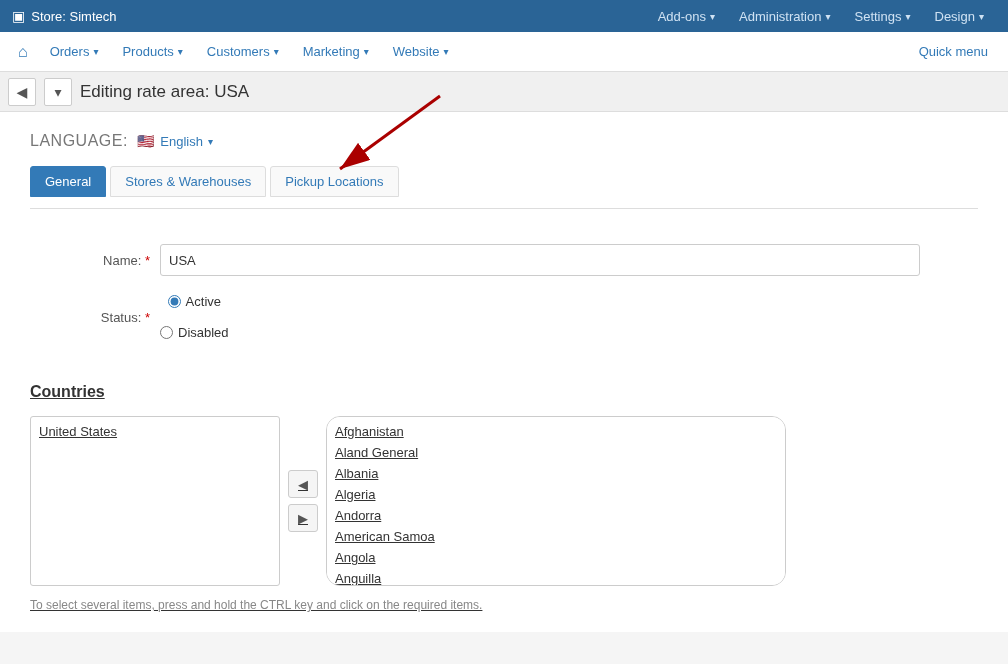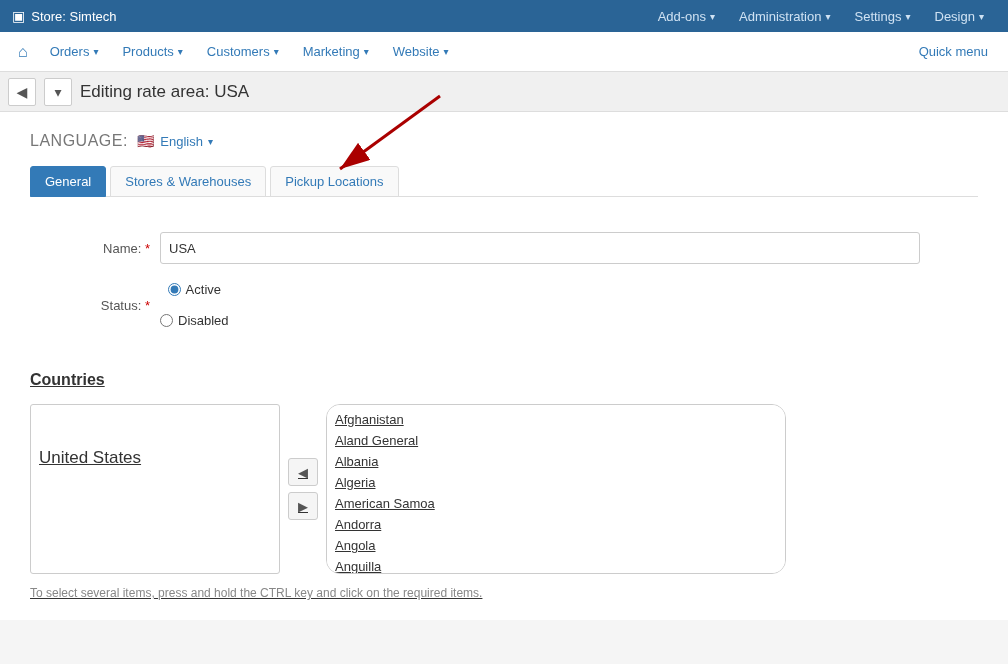--- a/index.html
+++ b/index.html
@@ -120,21 +120,21 @@
       font-size: 13px;
     }
     .flag-icon { font-size: 14px; }
 
     
     .tabs {
       display: flex;
       gap: 4px;
       margin-bottom: 20px;
       border-bottom: 1px solid #ddd;
-      padding-bottom: 0;
+      padding-bottom: 12px;
     }
     .tab {
       padding: 7px 14px;
       border: 1px solid #ddd;
       border-radius: 3px 3px 0 0;
       cursor: pointer;
       font-size: 13px;
       background: #f9f9f9;
       color: #337ab7;
       margin-bottom: -1px;
@@ -217,24 +217,23 @@
       width: 250px;
       height: 170px;
       border: 1px solid #ccc;
       border-radius: 3px;
       background: #fff;
       overflow-y: auto;
       padding: 4px 0;
     }
     .countries-list .list-item {
       padding: 3px 8px;
-      font-size: 17px;
+      font-size: 13px;
       color: #333;
       cursor: pointer;
-      margin-top: 36px;
     }
     .transfer-buttons {
       display: flex;
       flex-direction: column;
       gap: 6px;
       align-items: center;
     }
     .transfer-btn {
       background: #f5f5f5;
       border: 1px solid #ccc;
@@ -411,22 +410,22 @@
       <div class="transfer-buttons">
         <button class="transfer-btn">◀</button>
         <button class="transfer-btn">▶</button>
       </div>
 
       <div class="countries-available" id="available-list">
       <div class="list-item">Afghanistan</div>
           <div class="list-item">Aland General</div>
           <div class="list-item">Albania</div>
           <div class="list-item">Algeria</div>
+          <div class="list-item">Andorra</div>
           <div class="list-item">American Samoa</div>
-          <div class="list-item">Andorra</div>
           <div class="list-item">Angola</div>
           <div class="list-item">Anguilla</div>
         </div>
     </div>
     <div class="help-text">To select several items, press and hold the CTRL key and click on the required items.</div>
   </div>
 
 </div>
 
 </body></html>

